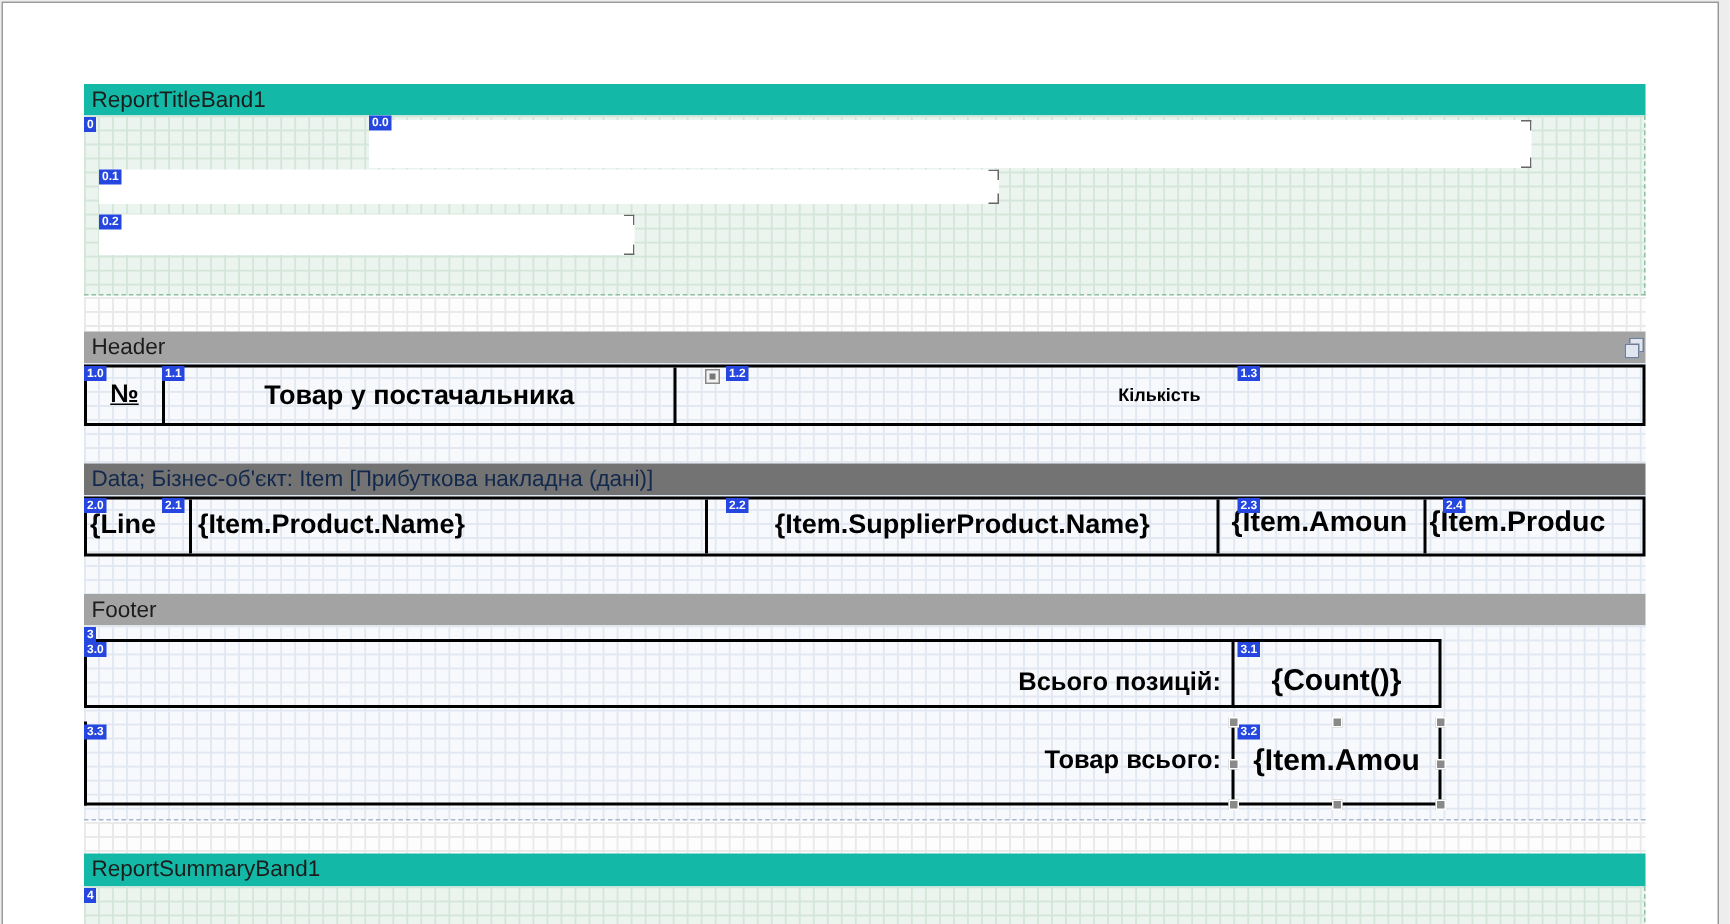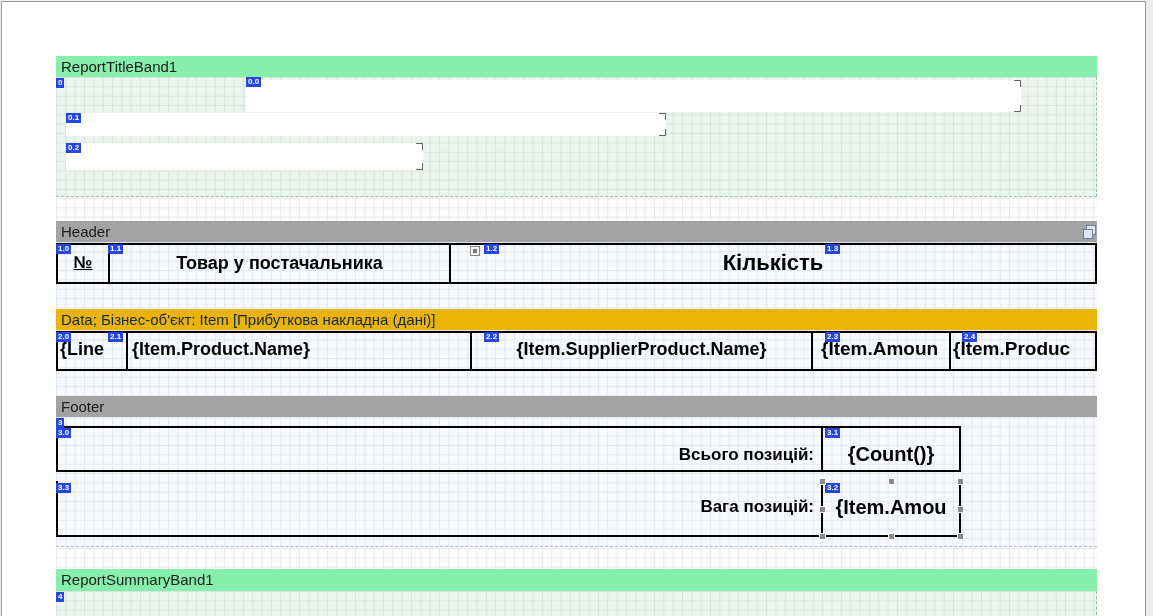--- a/index.html
+++ b/index.html
@@ -2,23 +2,23 @@
 <html><head>
 <meta charset="utf-8">
 <style>
   html,body{margin:0;padding:0;}
   body{font-family:"Liberation Sans",sans-serif;background:#e9e9e9;}
   .stage{position:relative;width:1153px;height:616px;overflow:hidden;background:#ededed;}
   .page{position:absolute;left:1px;top:1px;width:1145px;height:640px;background:#fff;border:1px solid #9a9a9a;box-sizing:border-box;}
 
   
   .band-strip{position:absolute;left:54px;width:1041px;height:21px;font-size:15px;line-height:21px;color:#1c1c1c;padding-left:5px;box-sizing:border-box;white-space:nowrap;overflow:hidden;}
-  .strip-green{background:#86efac;}
+  .strip-green{background:#14b8a6;}
   .strip-periwinkle{background:#a3a3a3;}
-  .strip-blue{background:#eab308;color:#12284c;}
+  .strip-blue{background:#737373;color:#12284c;}
 
   
   .garea{position:absolute;left:54px;width:1041px;box-sizing:border-box;}
   .grid-green{background-color:#ebf4ee;background-image:linear-gradient(to right,#d4e6da 1px,transparent 1px),linear-gradient(to bottom,#d4e6da 1px,transparent 1px);background-size:9.35px 9.35px;border-right:1px dashed #8fc0a2;border-bottom:1px dashed #8fc0a2;}
   .grid-faint{background-color:#fdfdfd;background-image:linear-gradient(to right,#e9e9e9 1px,transparent 1px),linear-gradient(to bottom,#e9e9e9 1px,transparent 1px);background-size:9.35px 9.35px;}
   .grid-blue{background-color:#f7f9fc;background-image:linear-gradient(to right,#e2e8f1 1px,transparent 1px),linear-gradient(to bottom,#e2e8f1 1px,transparent 1px);background-size:9.35px 9.35px;}
   .dash-bottom{border-bottom:1px dashed #a9b6cf;}
 
   
   .badge{position:absolute;background:#2547e0;color:#fff;font-size:8px;font-weight:bold;line-height:10px;padding:0 2px;z-index:8;letter-spacing:0;}
@@ -80,21 +80,21 @@
 
     <div class="band-strip strip-periwinkle" style="top:219px;">
       <span>Header</span>
     </div>
     <span class="copy-icon" style="left:1084px;top:223px;"></span>
     <div class="garea grid-blue" style="top:240px;height:68px;"></div>
 
     <div class="trow" style="top:241px;height:41px;">
       <div class="cell c-center" style="width:50px;font-size:17px;line-height:36px;text-decoration:underline;">№</div>
       <div class="cell bl c-center muted" style="width:341px;font-size:18px;line-height:36px;">Товар у постачальника</div>
-      <div class="cell bl c-center" style="flex:1;font-size:22px;line-height:36px;">Кількість</div>
+      <div class="cell bl c-center" style="flex:1;font-size:12px;line-height:36px;">Кількість</div>
     </div>
     <span class="mini-icon" style="left:468px;top:244px;"></span>
     <span class="badge" style="left:54px;top:242px;">1.0</span>
     <span class="badge" style="left:106px;top:242px;">1.1</span>
     <span class="badge" style="left:482px;top:242px;">1.2</span>
     <span class="badge" style="left:823px;top:242px;">1.3</span>
 
     <div class="band-strip strip-blue" style="top:307px;">
       <span>Data; Бізнес-об'єкт: Item [Прибуткова накладна (дані)]</span>
     </div>
@@ -120,21 +120,21 @@
     <span class="badge" style="left:54px;top:416px;">3</span>
 
     <div class="frow" style="top:424px;height:46px;">
       <div class="flabel" style="line-height:53px;">Всього позицій:</div>
       <div class="fvalue" style="line-height:53px;">{Count()}</div>
     </div>
     <span class="badge" style="left:54px;top:426px;">3.0</span>
     <span class="badge" style="left:823px;top:426px;">3.1</span>
 
     <div class="frow" style="top:479px;height:56px;border-top:0;">
-      <div class="flabel" style="line-height:52px;">Вага позицій:</div>
+      <div class="flabel" style="line-height:52px;">Товар всього:</div>
       <div class="fvalue" style="line-height:52px;">{Item.Amou</div>
     </div>
     <span class="badge" style="left:54px;top:481px;">3.3</span>
     <span class="badge" style="left:823px;top:481px;">3.2</span>
 
     <span class="handle" style="left:817px;top:476px;"></span>
     <span class="handle" style="left:886px;top:476px;"></span>
     <span class="handle" style="left:955px;top:476px;"></span>
     <span class="handle" style="left:817px;top:504px;"></span>
     <span class="handle" style="left:955px;top:504px;"></span>

